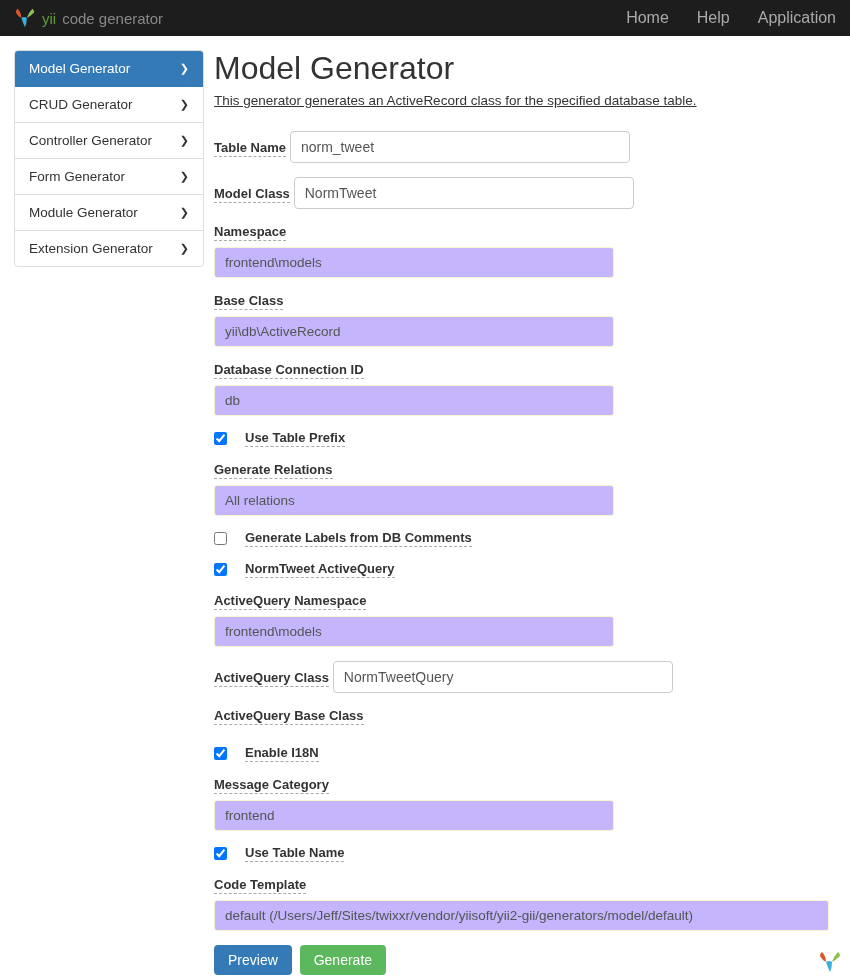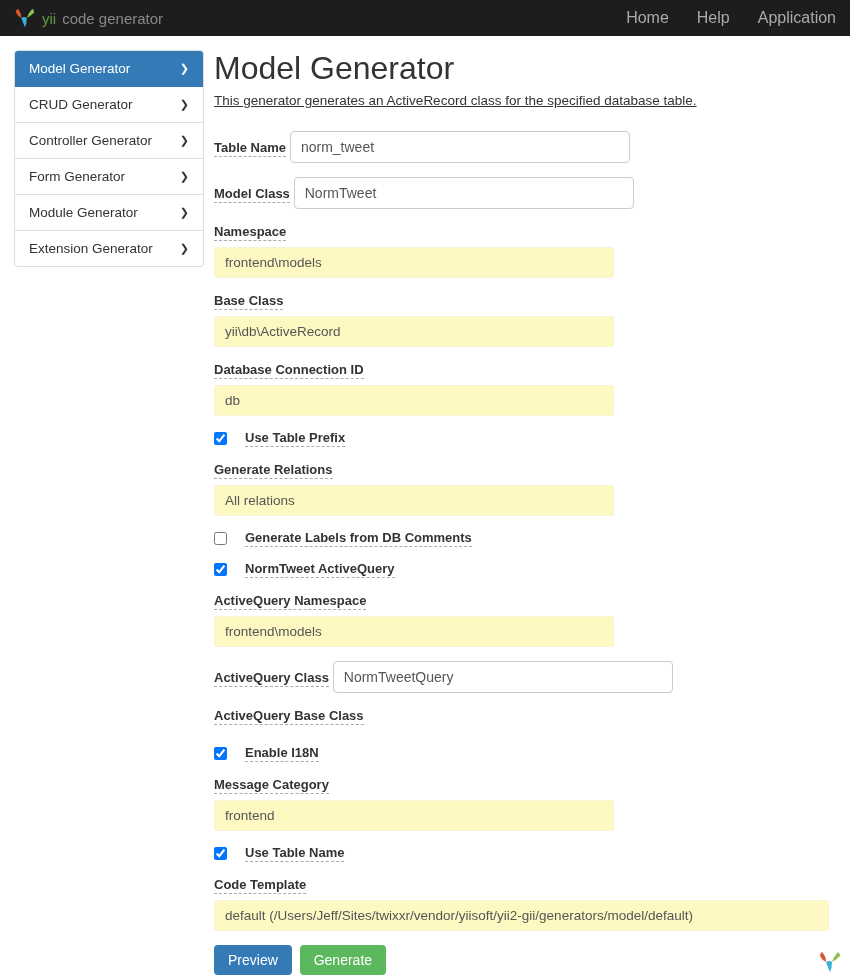--- a/index.html
+++ b/index.html
@@ -17,21 +17,21 @@
 .list-group-item:last-child { border-bottom: none; }
 .list-group-item.active { background: #337ab7; color: #fff; border-color: #337ab7; }
 .chevron { font-size: 11px; color: #333; }
 .list-group-item.active .chevron { color: #fff; }
 .main { flex: 1; max-width: 615px; }
 h1 { font-size: 32px; font-weight: 500; margin-bottom: 6px; }
 .lead { font-size: 13.5px; color: #333; margin-bottom: 23px; text-decoration: underline; }
 .form-group { margin-bottom: 14px; }
 .form-label { font-size: 13px; font-weight: bold; border-bottom: 1px dashed #aaa; display: inline-block; padding-bottom: 1px; margin-bottom: 6px; }
 .form-control { width: 340px; padding: 7px 10px; border: 1px solid #ccc; border-radius: 4px; font-size: 14px; color: #555; }
-.form-static { width: 400px; padding: 7px 10px; background: #fef9c3; border: 1px solid #f7f4d4; border-radius: 3px; font-size: 13.5px; color: #555; }
+.form-static { width: 400px; padding: 7px 10px; background: #c4b5fd; border: 1px solid #f7f4d4; border-radius: 3px; font-size: 13.5px; color: #555; }
 .form-static.wide { width: 100%; }
 .checkbox-row { display: flex; align-items: center; gap: 18px; margin-bottom: 14px; }
 .checkbox-row input { margin: 0; }
 .checkbox-row label { font-size: 13px; font-weight: bold; border-bottom: 1px dashed #aaa; padding-bottom: 1px; }
 .btn { padding: 7px 14px; border: none; border-radius: 4px; font-size: 14px; cursor: pointer; margin-right: 4px; }
 .btn-primary { background: #337ab7; color: #fff; }
 .btn-success { background: #5cb85c; color: #fff; }
 .yii-logo { position: fixed; bottom: 4px; right: 4px; width: 32px; height: 24px; }
 svg { display: block; }
 </style>

